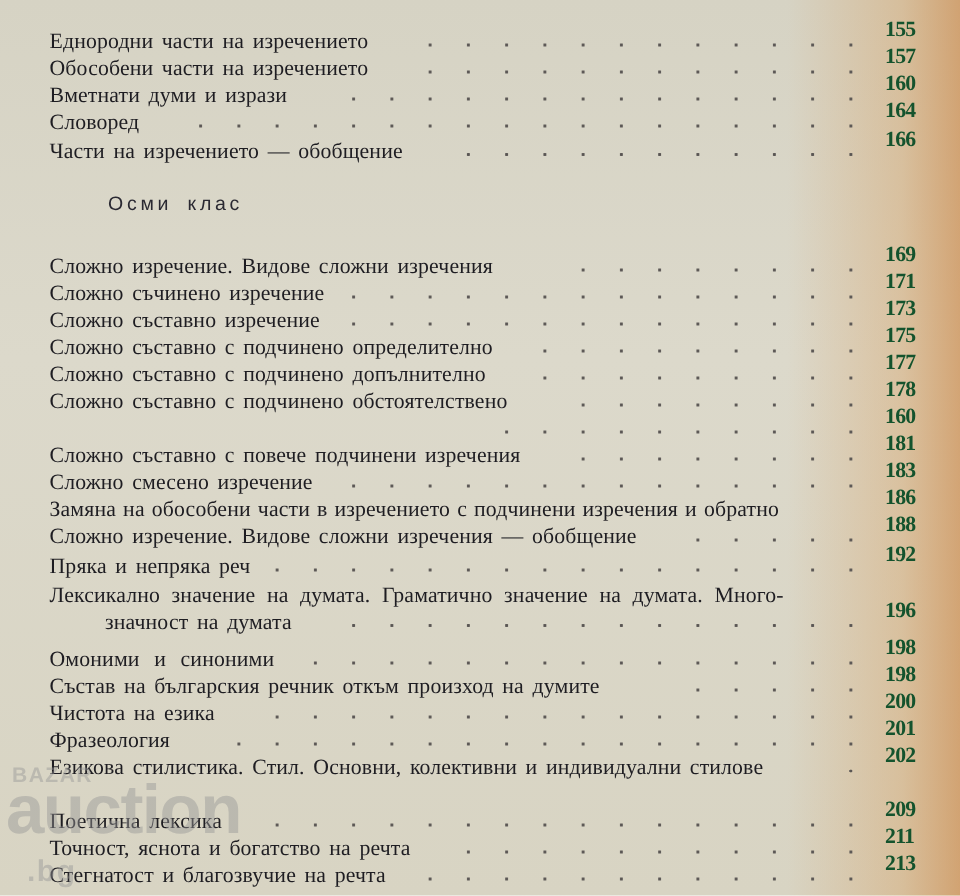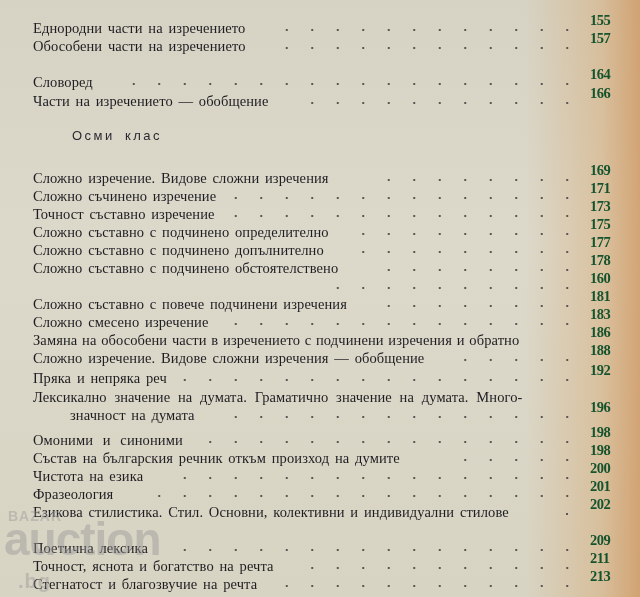--- a/index.html
+++ b/index.html
@@ -52,20 +52,25 @@
   <div class="row" style="top:19px">
     <span class="title">Еднородни части на изречението</span>
     <span class="leader" style="left:268px"></span>
     <span class="page-num">155</span>
   </div>
   <div class="row" style="top:37px">
     <span class="title">Обособени части на изречението</span>
     <span class="leader" style="left:268px"></span>
     <span class="page-num">157</span>
   </div>
+  <div class="row" style="top:55px">
+    <span class="title">Вметнати думи и изрази</span>
+    <span class="leader" style="left:215px"></span>
+    <span class="page-num">160</span>
+  </div>
   <div class="row" style="top:73px">
     <span class="title">Словоред</span>
     <span class="leader" style="left:113px"></span>
     <span class="page-num">164</span>
   </div>
   <div class="row" style="top:92px">
     <span class="title">Части на изречението — обобщение</span>
     <span class="leader" style="left:290px"></span>
     <span class="page-num">166</span>
   </div>
@@ -76,21 +81,21 @@
     <span class="title">Сложно изречение. Видове сложни изречения</span>
     <span class="leader" style="left:370px"></span>
     <span class="page-num">169</span>
   </div>
   <div class="row" style="top:187px">
     <span class="title">Сложно съчинено изречение</span>
     <span class="leader" style="left:230px"></span>
     <span class="page-num">171</span>
   </div>
   <div class="row" style="top:205px">
-    <span class="title">Точност съставно изречение</span>
+    <span class="title">Сложно съставно изречение</span>
     <span class="leader" style="left:230px"></span>
     <span class="page-num">173</span>
   </div>
   <div class="row" style="top:223px">
     <span class="title">Сложно съставно с подчинено определително</span>
     <span class="leader" style="left:345px"></span>
     <span class="page-num">175</span>
   </div>
   <div class="row" style="top:241px">
     <span class="title">Сложно съставно с подчинено допълнително</span>

